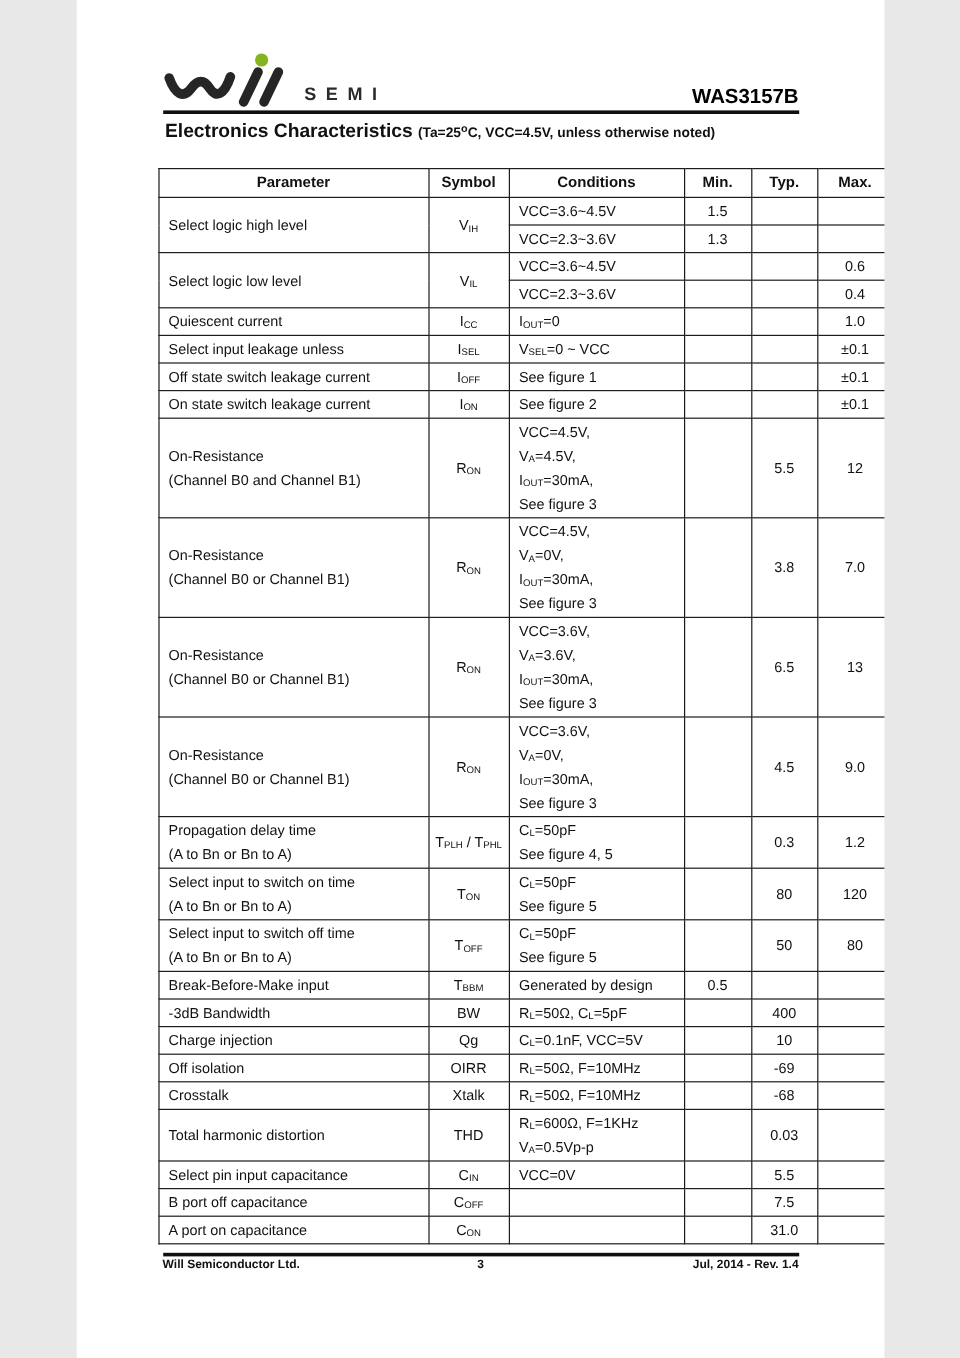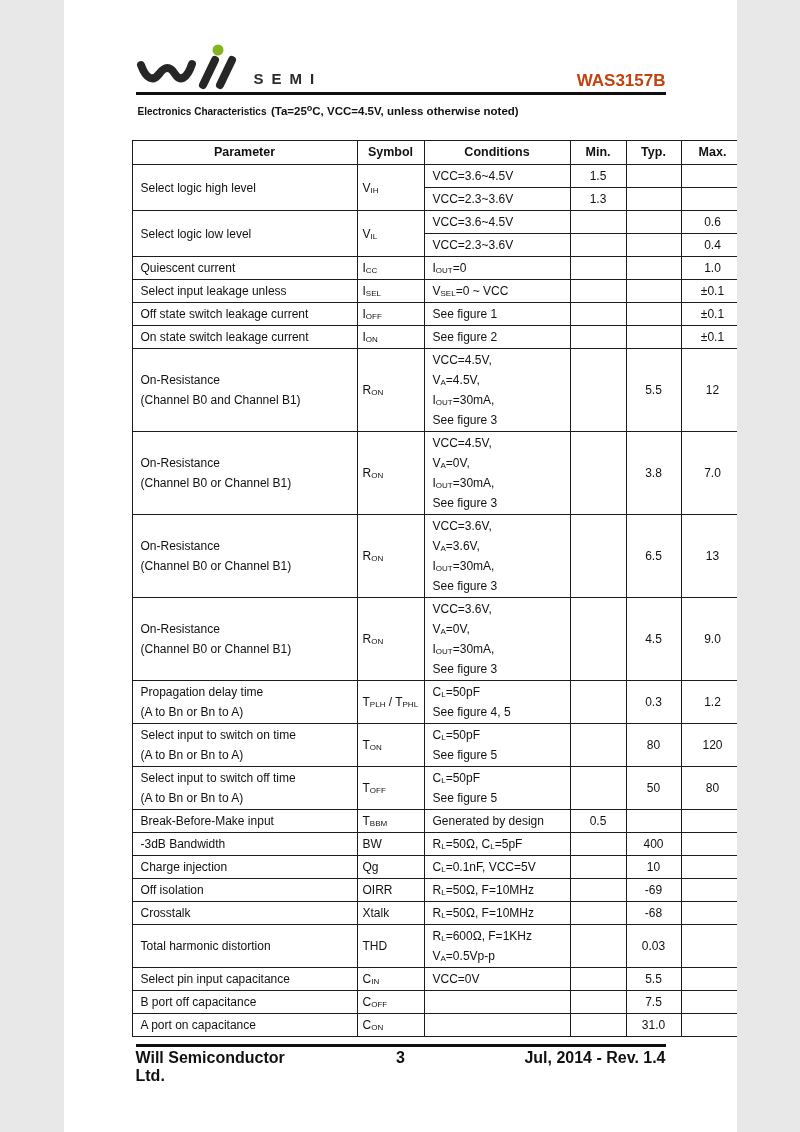--- a/index.html
+++ b/index.html
@@ -18,63 +18,63 @@
   .header-row {
     position:absolute; top:44px; left:72px; right:71px;
     display:flex; justify-content:space-between; align-items:flex-end;
   }
   .logo-row { display:flex; align-items:flex-end; gap:12px; }
   .logo-svg { display:block; }
   .logo-semi {
     font-size:15px; font-weight:600; letter-spacing:8px;
     color:#2b2b2b; margin-bottom:5px;
   }
-  .part-number { font-size:17px; font-weight:bold; color:#c2410c; margin-bottom:1px; }
+  .part-number { font-size:17px; font-weight:bold; color:#000000; margin-bottom:1px; }
   .header-rule {
     position:absolute; top:92px; left:72px; right:71px;
     border-top:3.5px solid #0f0f0f;
   }
 
   
   .title { position:absolute; top:101px; left:74px; white-space:nowrap; }
-  .title-main { font-weight:bold; font-size:10px; }
+  .title-main { font-weight:bold; font-size:16px; }
   .title-note { font-weight:bold; font-size:11.5px; }
 
   
   .table-wrap { position:absolute; top:140px; left:68px; }
   table.chars {
     border-collapse:collapse; table-layout:fixed;
     width:661px; font-size:12px; color:#111;border-radius:25px;
   }
   table.chars th, table.chars td {
     border:1px solid #1c1c1c;
     padding:1px 5px;
     vertical-align:middle;
     overflow:hidden;
   }
   table.chars th {
     font-size:12.5px; font-weight:bold; text-align:center;
     padding:3px 2px; line-height:17px;
   }
   .line { line-height:20px; white-space:nowrap; }
   .cell-param { text-align:left; padding-left:8px !important; }
-  .cell-symbol { text-align:left; white-space:nowrap; }
+  .cell-symbol { text-align:center; white-space:nowrap; }
   .cell-cond { text-align:left; padding-left:8px !important; }
   .cell-num, .cell-unit { text-align:center; }
   sub { font-size:8px; line-height:0; vertical-align:-1px; }
   sup { font-size:9px; line-height:0; vertical-align:4px; }
 
   
   .footer-rule {
     position:absolute; top:1044px; left:72px; right:71px;
     border-top:3px solid #0f0f0f;
   }
   .footer-row {
     position:absolute; top:1049px; left:72px; right:71px;
-    display:flex; font-weight:bold; font-size:16px;
+    display:flex; font-weight:bold; font-size:10px;
   }
   .footer-left  { flex:1; text-align:left; }
   .footer-center{ flex:1; text-align:center; }
   .footer-right { flex:1; text-align:right; }
 </style>
 </head>
 <body>
 
 <div class="page">
 

